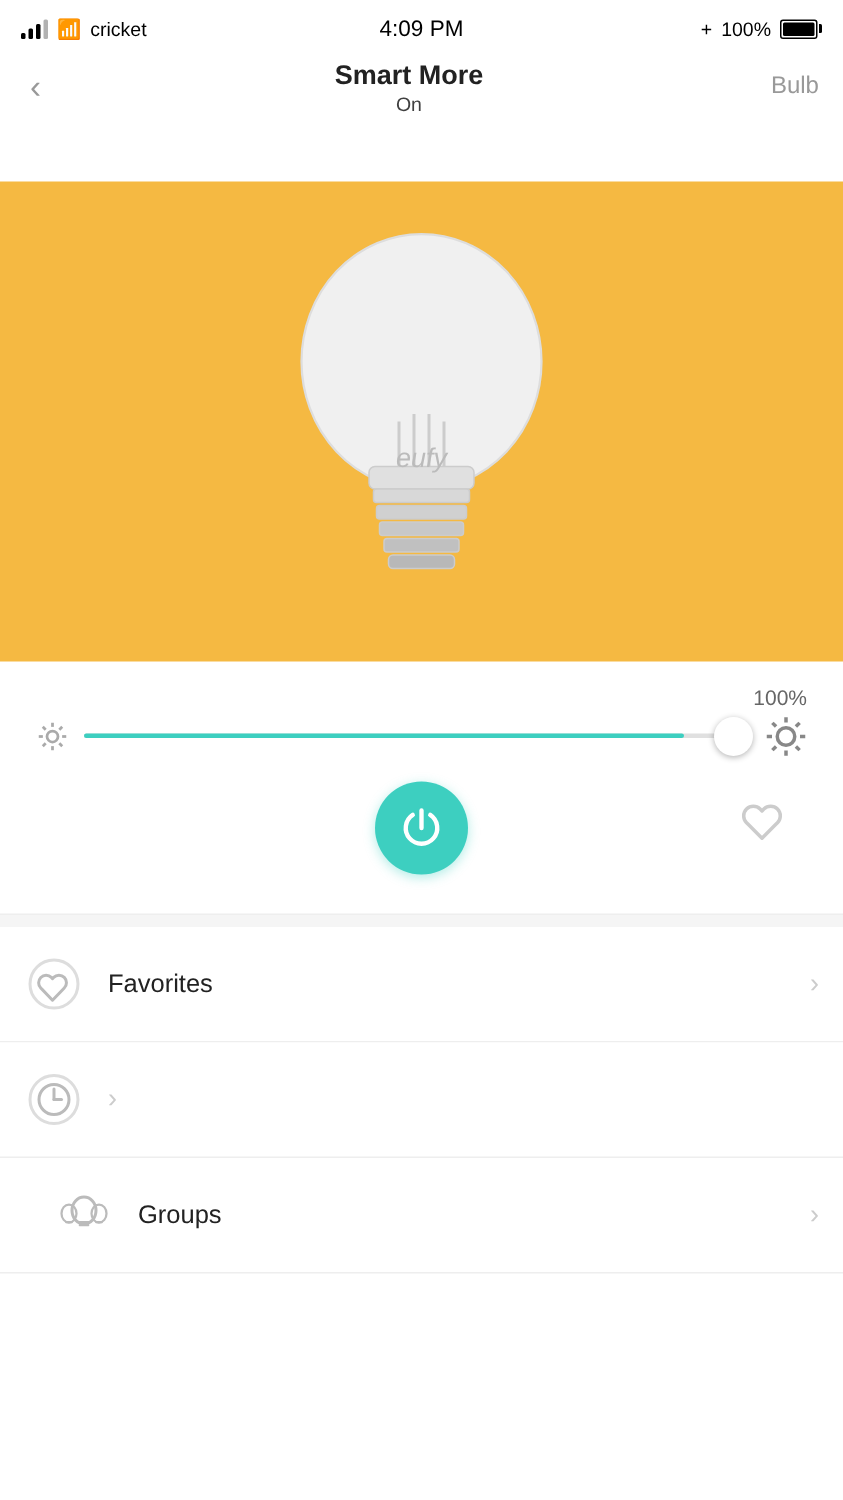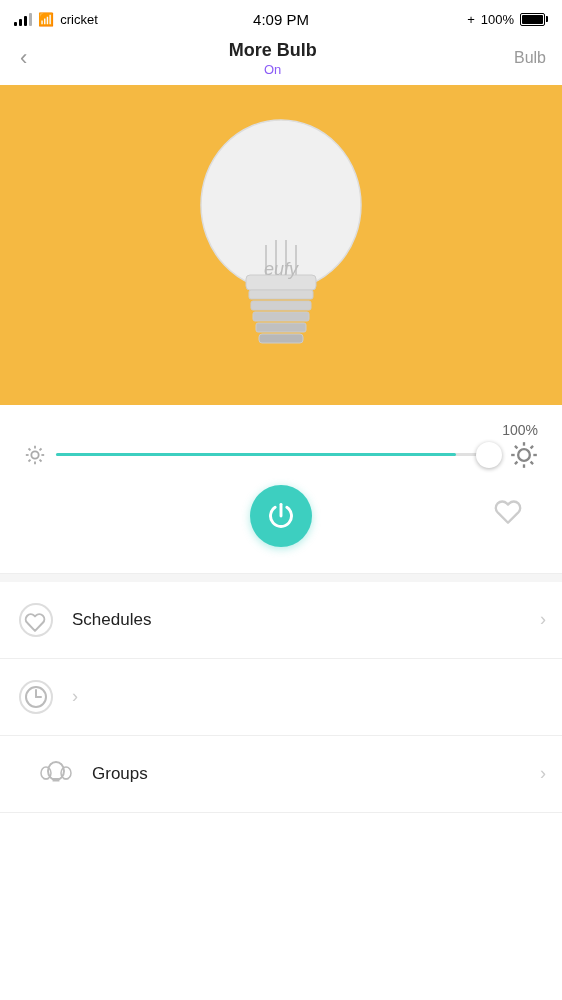--- a/index.html
+++ b/index.html
@@ -104,38 +104,39 @@
       text-align: center;
     }
     .nav-title {
       font-size: 18px;
       font-weight: 700;
       color: #222;
       line-height: 1.2;
     }
     .nav-subtitle {
       font-size: 13px;
-      color: #8b5cf6;
+      color: #404040;
     }
     .nav-more {
       font-size: 16px;
       color: #999;
       cursor: pointer;
     }
 
     
     .bulb-area {
       width: 100%;
       height: 320px;
       background: #F5B942;
       display: flex;
       align-items: center;
       justify-content: center;
       position: relative;
       overflow: hidden;
+      margin-top: 36px;
     }
 
     
     .bulb-svg-container {
       width: 220px;
       height: 290px;
     }
 
     
     .controls-area {
@@ -288,21 +289,21 @@
         <div class="battery-fill"></div>
       </div>
       <div class="battery-tip"></div>
     </div>
   </div>
 </div>
 
 <div class="nav-bar">
   <div class="nav-back">‹</div>
   <div class="nav-title-area">
-    <div class="nav-title">More Bulb</div>
+    <div class="nav-title">Smart More</div>
     <div class="nav-subtitle">On</div>
   </div>
   <div class="nav-more">Bulb</div>
 </div>
 
 <div class="bulb-area">
   <div class="bulb-svg-container">
     <svg viewBox="0 0 220 290" xmlns="http://www.w3.org/2000/svg">
 
       <ellipse cx="110" cy="105" rx="80" ry="85" fill="#f0f0f0" stroke="#ddd" stroke-width="1.5"></ellipse>
@@ -383,21 +384,21 @@
 <div class="divider"></div>
 <div class="section-divider"></div>
 
 <div class="menu-item">
   <div class="menu-icon">
     <svg width="36" height="36" viewBox="0 0 36 36" fill="none" stroke="#bbb" stroke-width="2" stroke-linecap="round" stroke-linejoin="round">
       <circle cx="18" cy="18" r="16" stroke="#ddd" fill="none"></circle>
       <path d="M24.84 13.61a5 5 0 0 0-7.07 0L17 14.38l-.77-.77a5 5 0 0 0-7.07 7.07l.77.77L17 28.82l7.07-7.37.77-.77a5 5 0 0 0 0-7.07z"></path>
     </svg>
   </div>
-  <span class="menu-label">Schedules</span>
+  <span class="menu-label">Favorites</span>
   <span class="menu-chevron">›</span>
 </div>
 
 <div class="menu-item">
   <div class="menu-icon">
     <svg width="36" height="36" viewBox="0 0 36 36" fill="none" stroke="#bbb" stroke-width="2" stroke-linecap="round">
       <circle cx="18" cy="18" r="16" stroke="#ddd" fill="none"></circle>
       <circle cx="18" cy="18" r="10" stroke="#bbb" fill="none"></circle>
       <line x1="18" y1="18" x2="18" y2="11"></line>
       <line x1="18" y1="18" x2="23" y2="18"></line>

